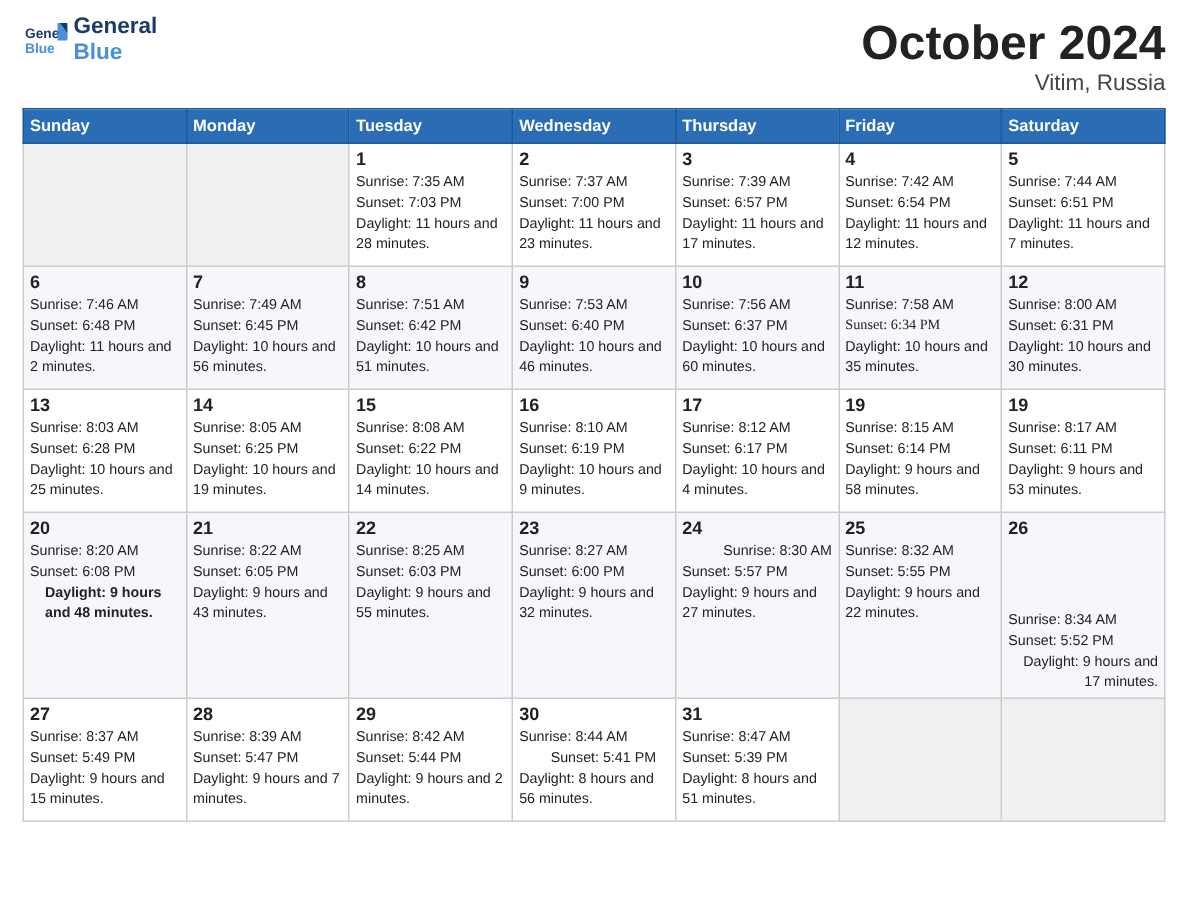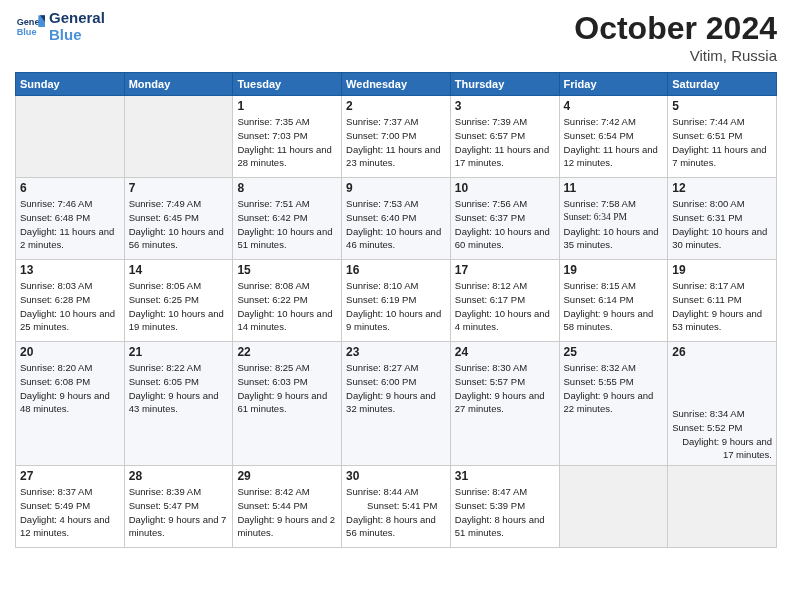--- a/index.html
+++ b/index.html
@@ -277,51 +277,51 @@
               <span style="display: block; font-weight: normal;">Daylight: 9 hours and 53 minutes.</span>
             </div>
           </td>
         </tr>
         <tr>
           <td>
             <span class="day-num">20</span>
             <div class="day-info">
               <span style="display: block;">Sunrise: 8:20 AM</span>
               <span style="display: block;">Sunset: 6:08 PM</span>
-              <span style="display: block; font-weight: normal;">Daylight: 9 hours and 48 minutes.</span>
+              <span style="display: block; font-weight: bold; margin-left: 10px;">Daylight: 9 hours and 48 minutes.</span>
             </div>
           </td>
           <td>
             <span class="day-num">21</span>
             <div class="day-info">
               <span style="display: block;">Sunrise: 8:22 AM</span>
               <span style="display: block;">Sunset: 6:05 PM</span>
               <span style="display: block; font-weight: normal;">Daylight: 9 hours and 43 minutes.</span>
             </div>
           </td>
           <td>
             <span class="day-num">22</span>
             <div class="day-info">
               <span style="display: block;">Sunrise: 8:25 AM</span>
               <span style="display: block;">Sunset: 6:03 PM</span>
-              <span style="display: block; font-weight: normal;">Daylight: 9 hours and 61 minutes.</span>
+              <span style="display: block; font-weight: normal;">Daylight: 9 hours and 55 minutes.</span>
             </div>
           </td>
           <td>
             <span class="day-num">23</span>
             <div class="day-info">
               <span style="display: block;">Sunrise: 8:27 AM</span>
               <span style="display: block;">Sunset: 6:00 PM</span>
               <span style="display: block; font-weight: normal;">Daylight: 9 hours and 32 minutes.</span>
             </div>
           </td>
           <td>
             <span class="day-num">24</span>
             <div class="day-info">
-              <span style="display: block;">Sunrise: 8:30 AM</span>
+              <span style="display: block; text-align: right;">Sunrise: 8:30 AM</span>
               <span style="display: block;">Sunset: 5:57 PM</span>
               <span style="display: block; font-weight: normal;">Daylight: 9 hours and 27 minutes.</span>
             </div>
           </td>
           <td>
             <span class="day-num">25</span>
             <div class="day-info">
               <span style="display: block;">Sunrise: 8:32 AM</span>
               <span style="display: block;">Sunset: 5:55 PM</span>
               <span style="display: block; font-weight: normal;">Daylight: 9 hours and 22 minutes.</span>
@@ -335,21 +335,21 @@
               <span style="display: block; font-weight: normal; text-align: right;">Daylight: 9 hours and 17 minutes.</span>
             </div>
           </td>
         </tr>
         <tr>
           <td>
             <span class="day-num">27</span>
             <div class="day-info">
               <span style="display: block;">Sunrise: 8:37 AM</span>
               <span style="display: block;">Sunset: 5:49 PM</span>
-              <span style="display: block; font-weight: normal;">Daylight: 4 hours and 12 minutes.</span>
+              <span style="display: block; font-weight: normal;">Daylight: 9 hours and 15 minutes.</span>
             </div>
           </td>
           <td>
             <span class="day-num">28</span>
             <div class="day-info">
               <span style="display: block;">Sunrise: 8:39 AM</span>
               <span style="display: block;">Sunset: 5:47 PM</span>
               <span style="display: block; font-weight: normal;">Daylight: 9 hours and 7 minutes.</span>
             </div>
           </td>

